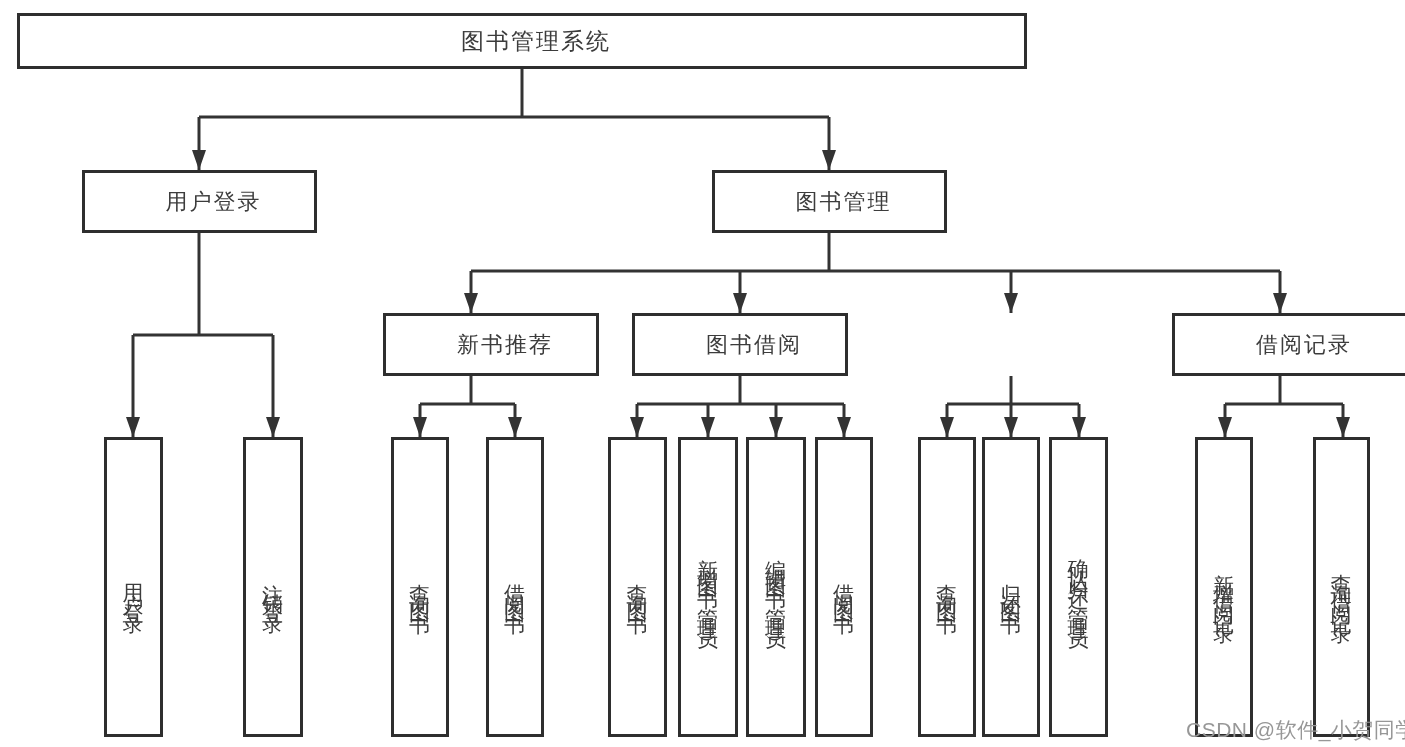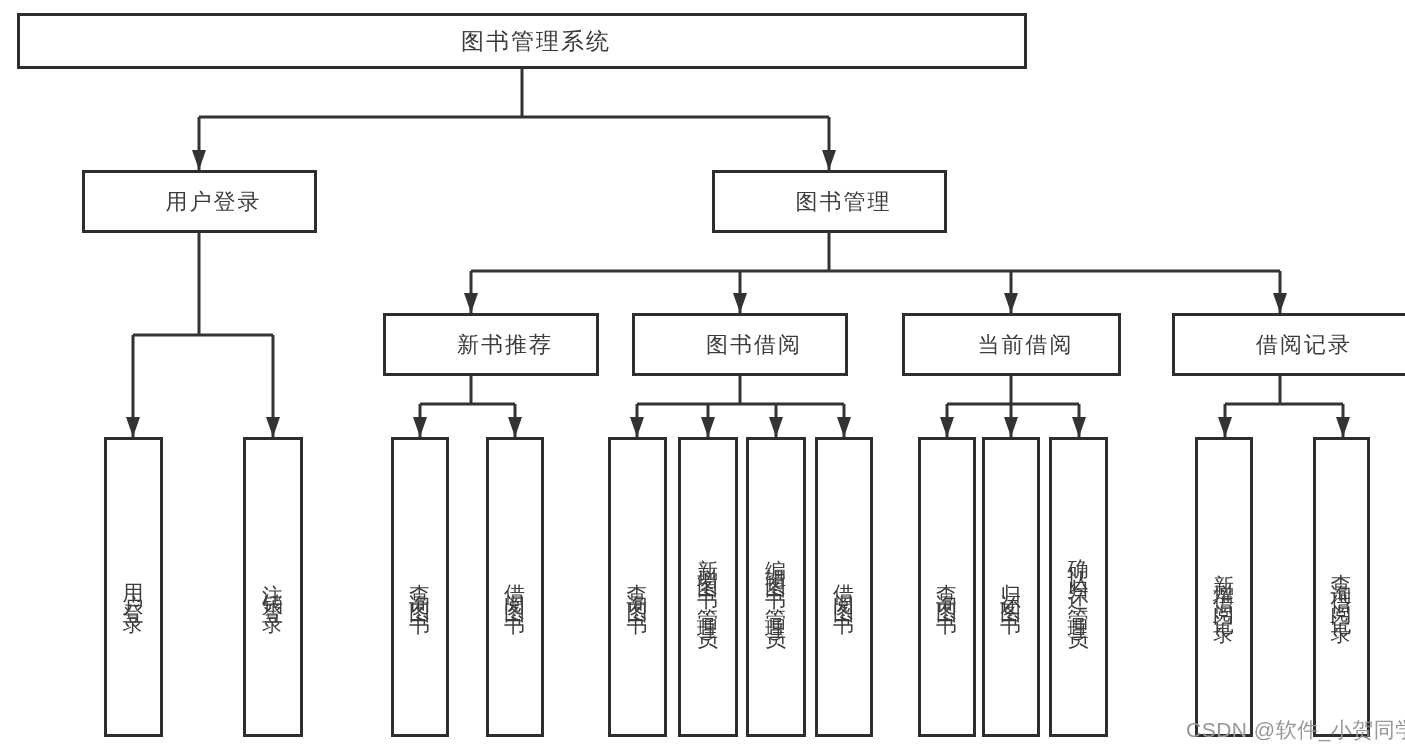--- a/index.html
+++ b/index.html
@@ -75,21 +75,20 @@
     </g>
   </svg>
 
   <div class="hbox root-box" style="left:17px;top:13px;width:1010px;height:56px;">图书管理系统</div>
 
   <div class="hbox mid-box" style="left:82px;top:170px;width:235px;height:63px;">用户登录</div>
   <div class="hbox mid-box" style="left:712px;top:170px;width:235px;height:63px;">图书管理</div>
 
   <div class="hbox mid-box" style="left:363px;top:313px;width:216px;height:63px;margin-left:20px;">新书推荐</div>
   <div class="hbox mid-box" style="left:632px;top:313px;width:216px;height:63px;">图书借阅</div>
-  <div class="hbox mid-box" style="left:902px;top:313px;width:219px;height:63px;">当前借阅</div>
   <div class="hbox mid-box" style="left:1172px;top:313px;width:236px;height:63px;">借阅记录</div>
 
   <div class="vbox" style="left:104px;top:437px;width:59px;height:300px;">
     <span>用户登录</span>
   </div>
   <div class="vbox" style="left:243px;top:437px;width:60px;height:300px;">
     <span>注销登录</span>
   </div>
 
   <div class="vbox" style="left:391px;top:437px;width:58px;height:300px;">

